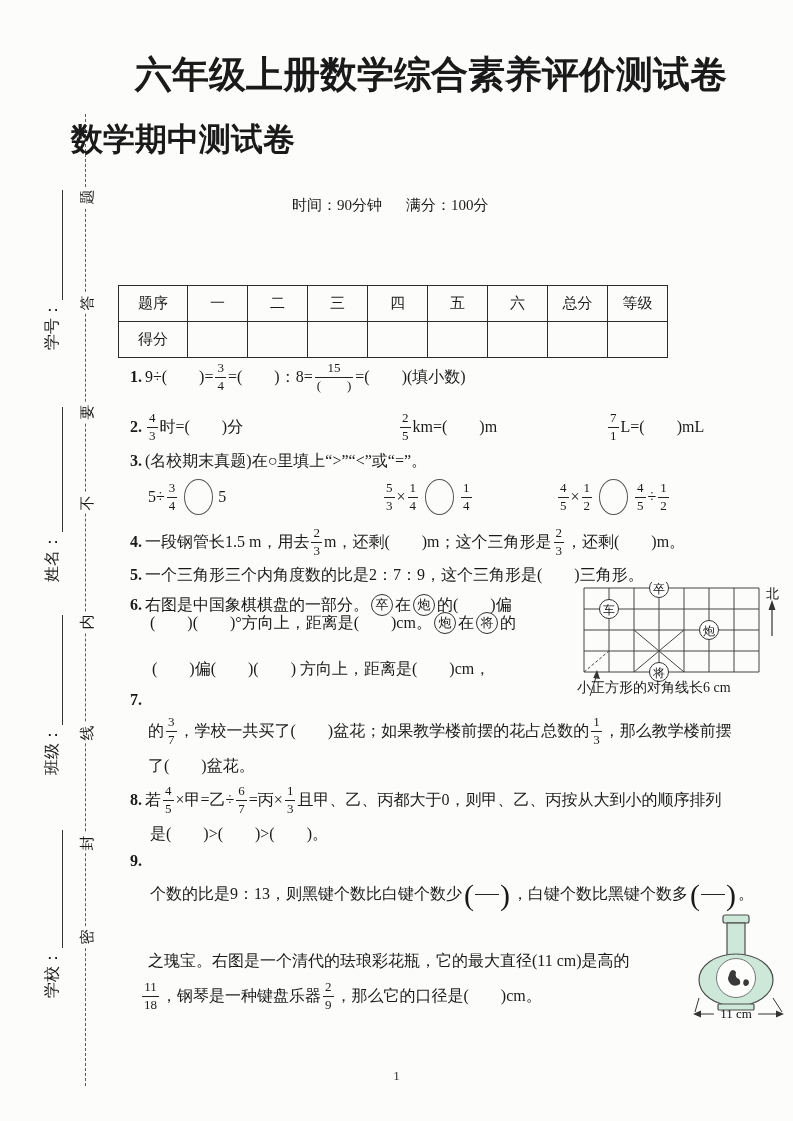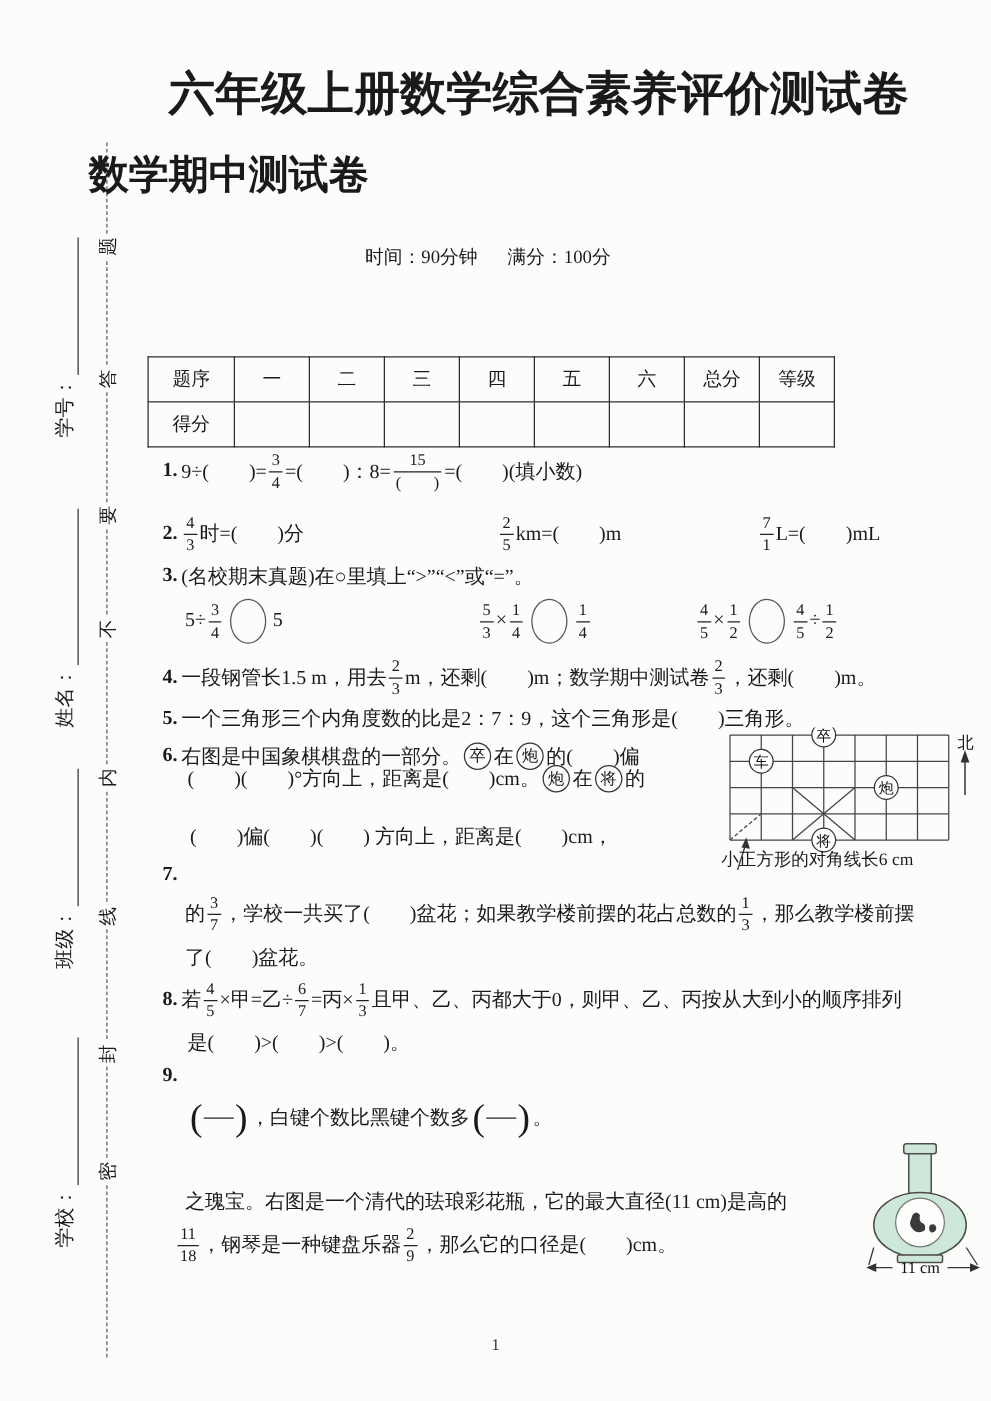--- a/index.html
+++ b/index.html
@@ -193,21 +193,21 @@
       </span>
   </div>
 
   <div class="line" style="left:130px;top:521px;height:42px">
     <span class="qno">4.</span>
     <span>一段钢管长1.5 m，用去</span>
     <span class="frac">
         <span class="fn">2</span>
         <span class="fd">3</span>
       </span>
-    <span>m，还剩(　　)m；数学期中测试卷</span>
+    <span>m，还剩(　　)m；这个三角形是</span>
     <span class="frac">
         <span class="fn">2</span>
         <span class="fd">3</span>
       </span>
     <span>，还剩(　　)m。</span>
   </div>
 
   <div class="line" style="left:130px;top:563px;height:24px">
     <span class="qno">5.</span>
     <span>一个三角形三个内角度数的比是2：7：9，这个三角形是(　　)三角形。</span>
@@ -309,20 +309,21 @@
     <span>且甲、乙、丙都大于0，则甲、乙、丙按从大到小的顺序排列</span>
   </div>
   <div class="line" style="left:150px;top:822px;height:24px">
     <span>是(　　)&gt;(　　)&gt;(　　)。</span>
   </div>
 
   <div class="line" style="left:130px;top:849px;height:24px">
     <span class="qno">9.</span>
   </div>
   <div class="line" style="left:150px;top:872px;height:44px">
+    <span>个数的比是9：13，则黑键个数比白键个数少</span>
     <span class="bfrac">
         <span class="bp">(</span>
         <span class="bl"></span>
         <span class="bp">)</span>
       </span>
     <span>，白键个数比黑键个数多</span>
     <span class="bfrac">
         <span class="bp">(</span>
         <span class="bl"></span>
         <span class="bp">)</span>

